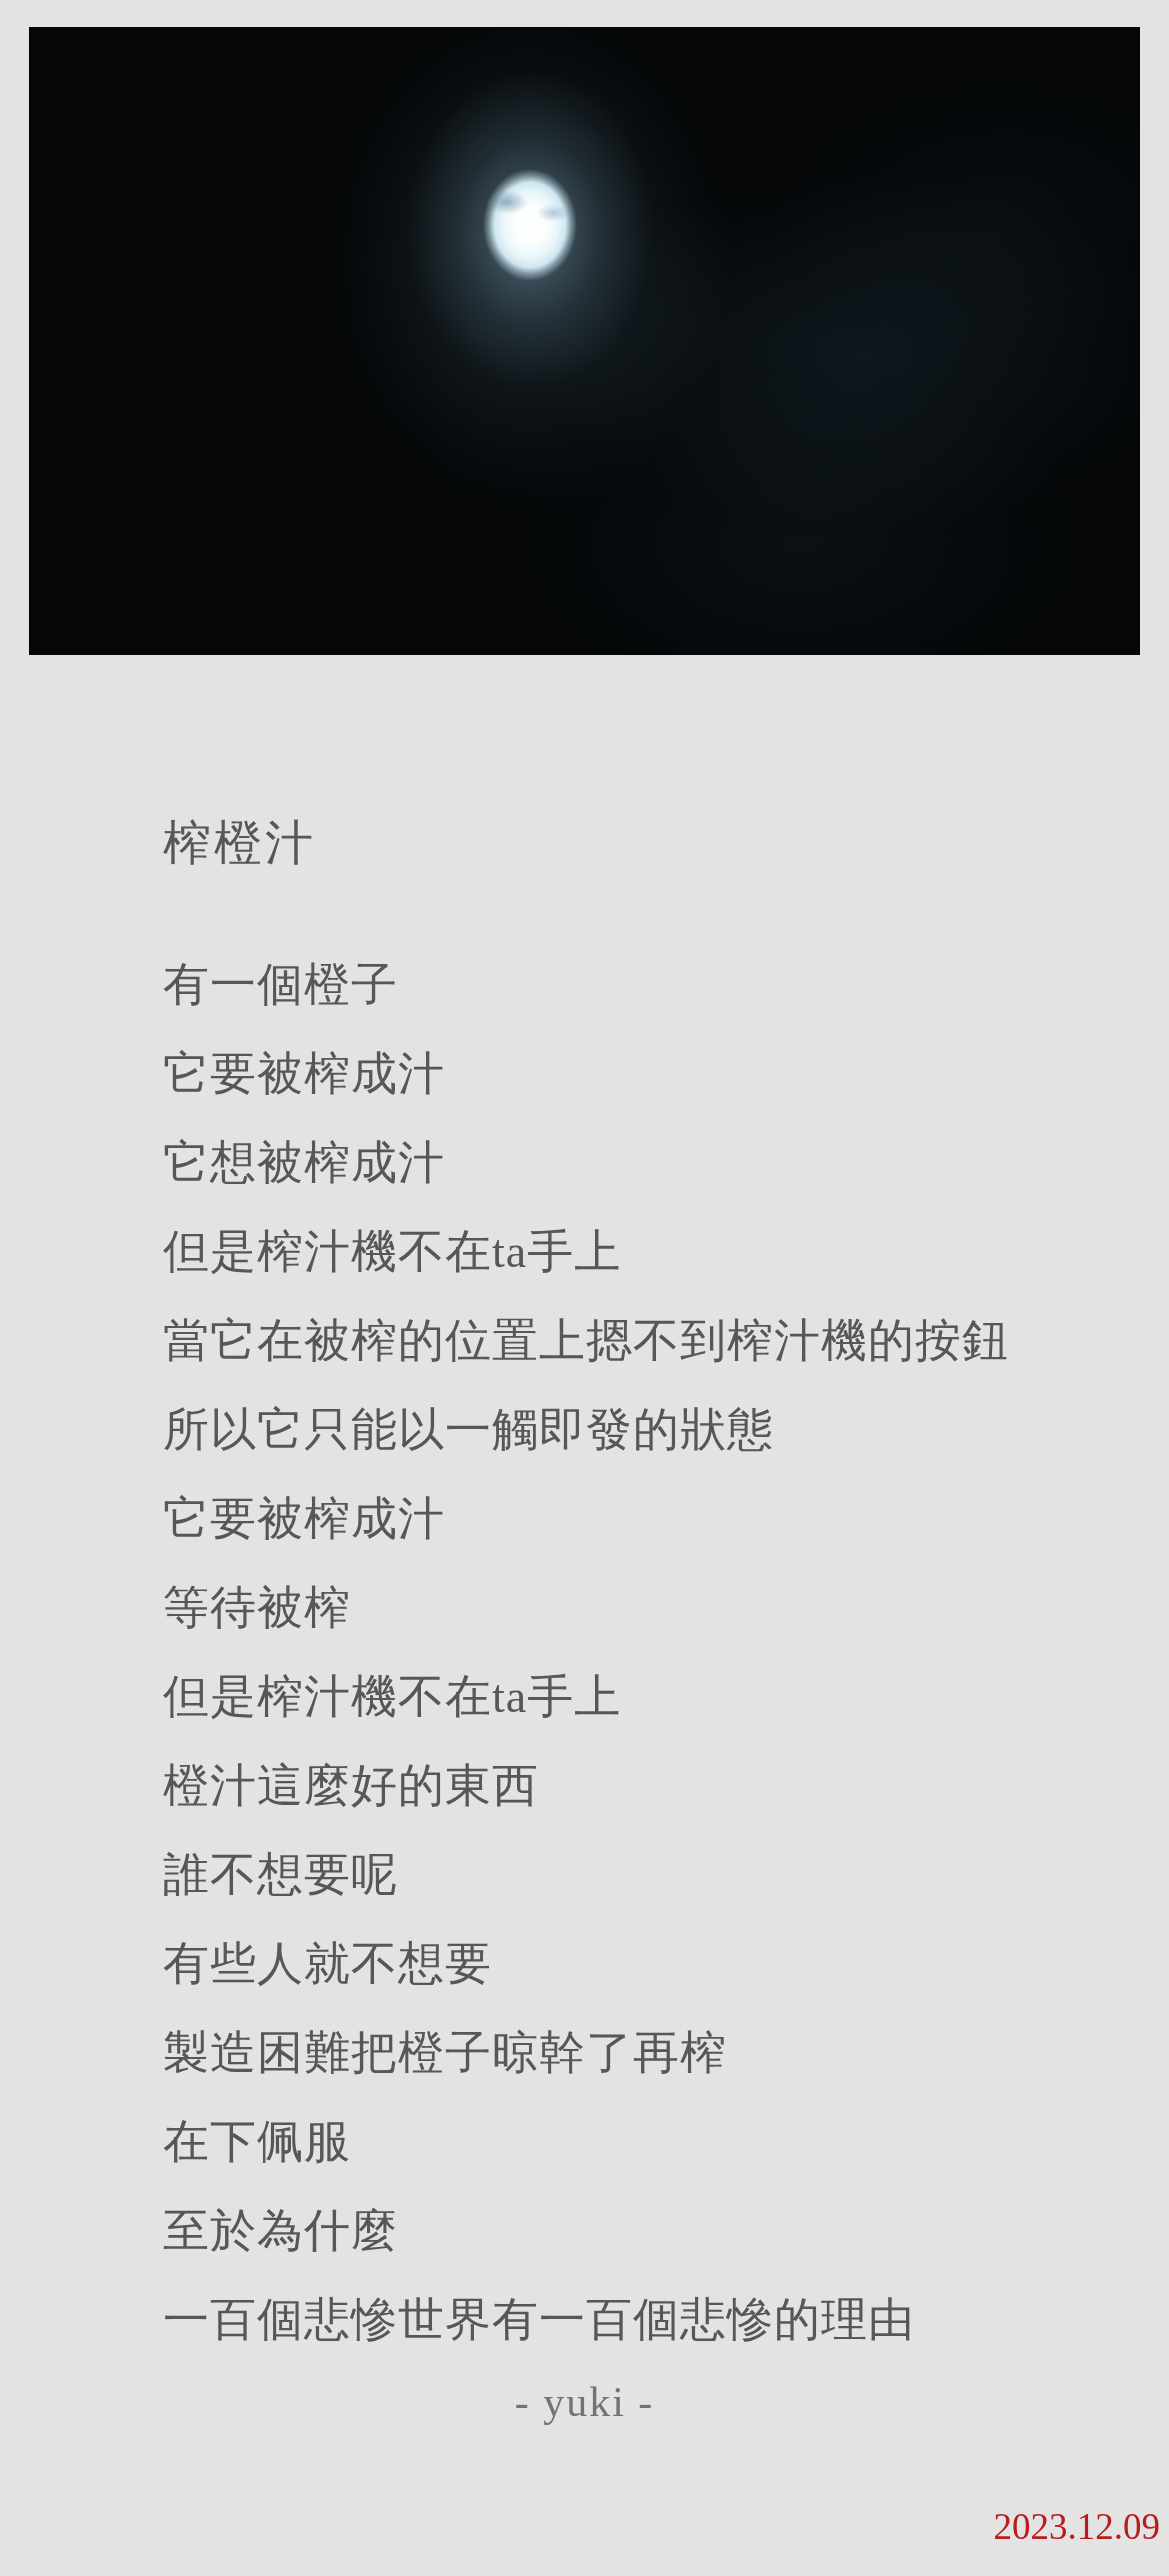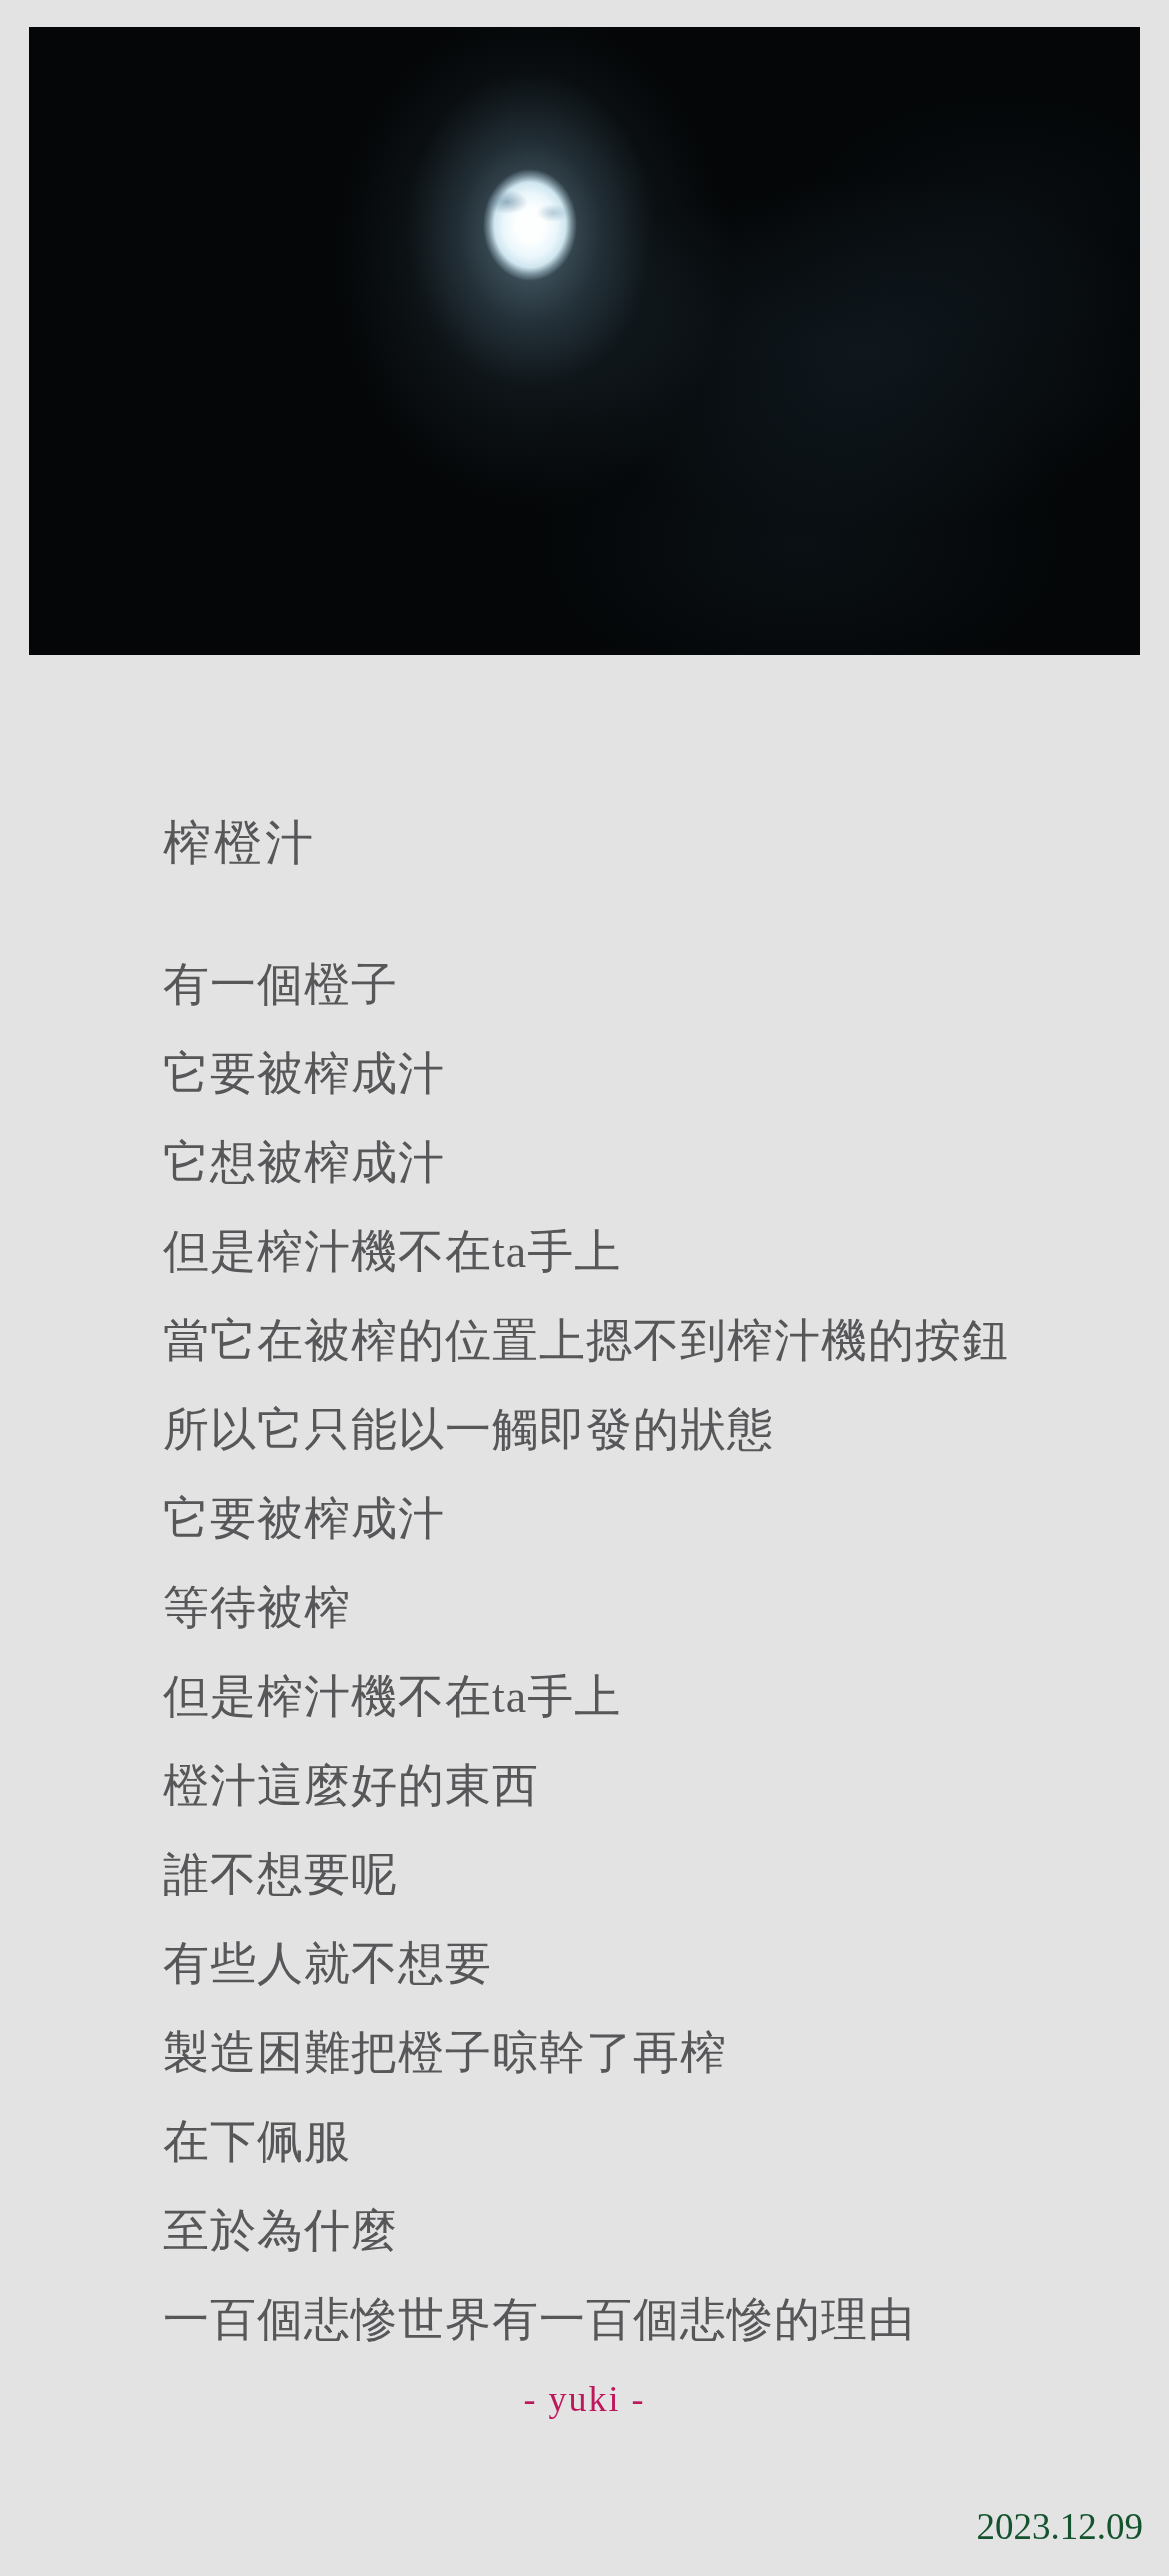--- a/index.html
+++ b/index.html
@@ -69,30 +69,30 @@
     white-space: nowrap;
   }
 
   
   .signature {
     position: absolute;
     left: 0;
     top: 2378px;
     width: 100%;
     text-align: center;
-    font-size: 36px;
+    font-size: 42px;
     letter-spacing: 2px;
-    color: #be185d;
+    color: #737373;
   }
   .date {
     position: absolute;
-    right: 26px;
+    right: 9px;
     top: 2505px;
     font-size: 37px;
-    color: #14532d;
+    color: #b91c1c;
   }
 </style>
 </head>
 <body>
 
 <div class="page">
 
   <div class="photo"></div>
 
   <h1 class="title">榨橙汁</h1>

